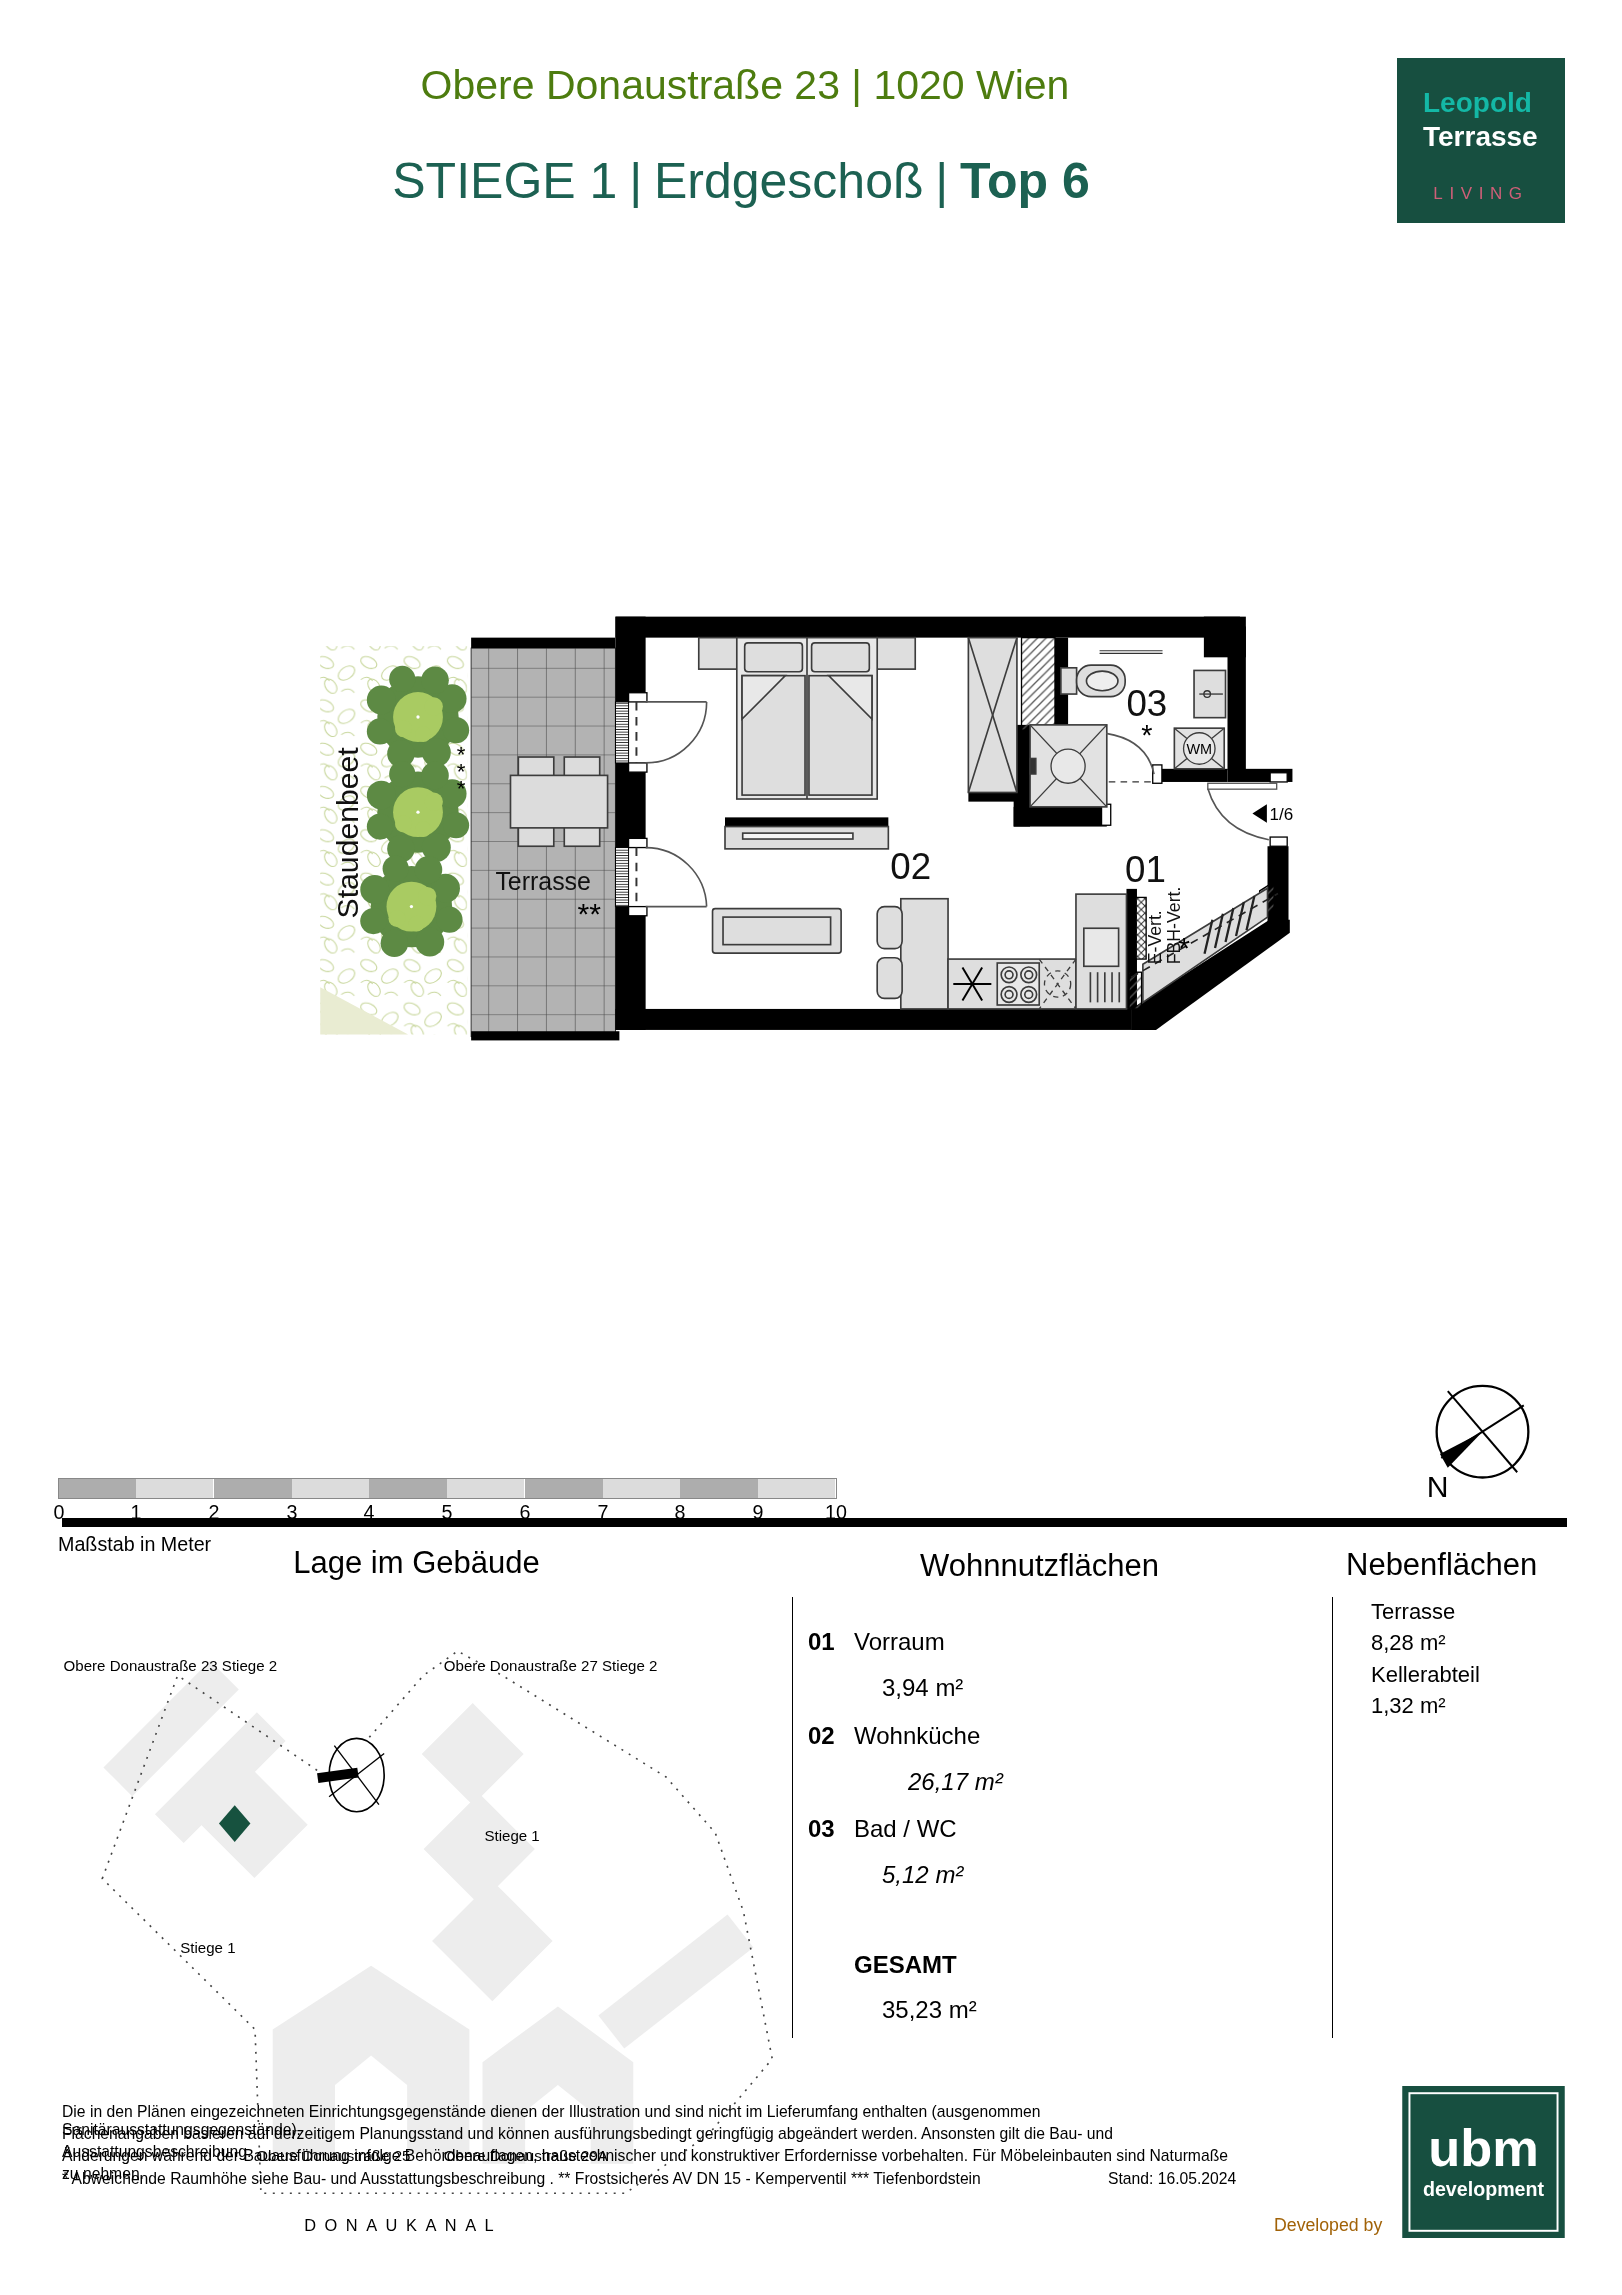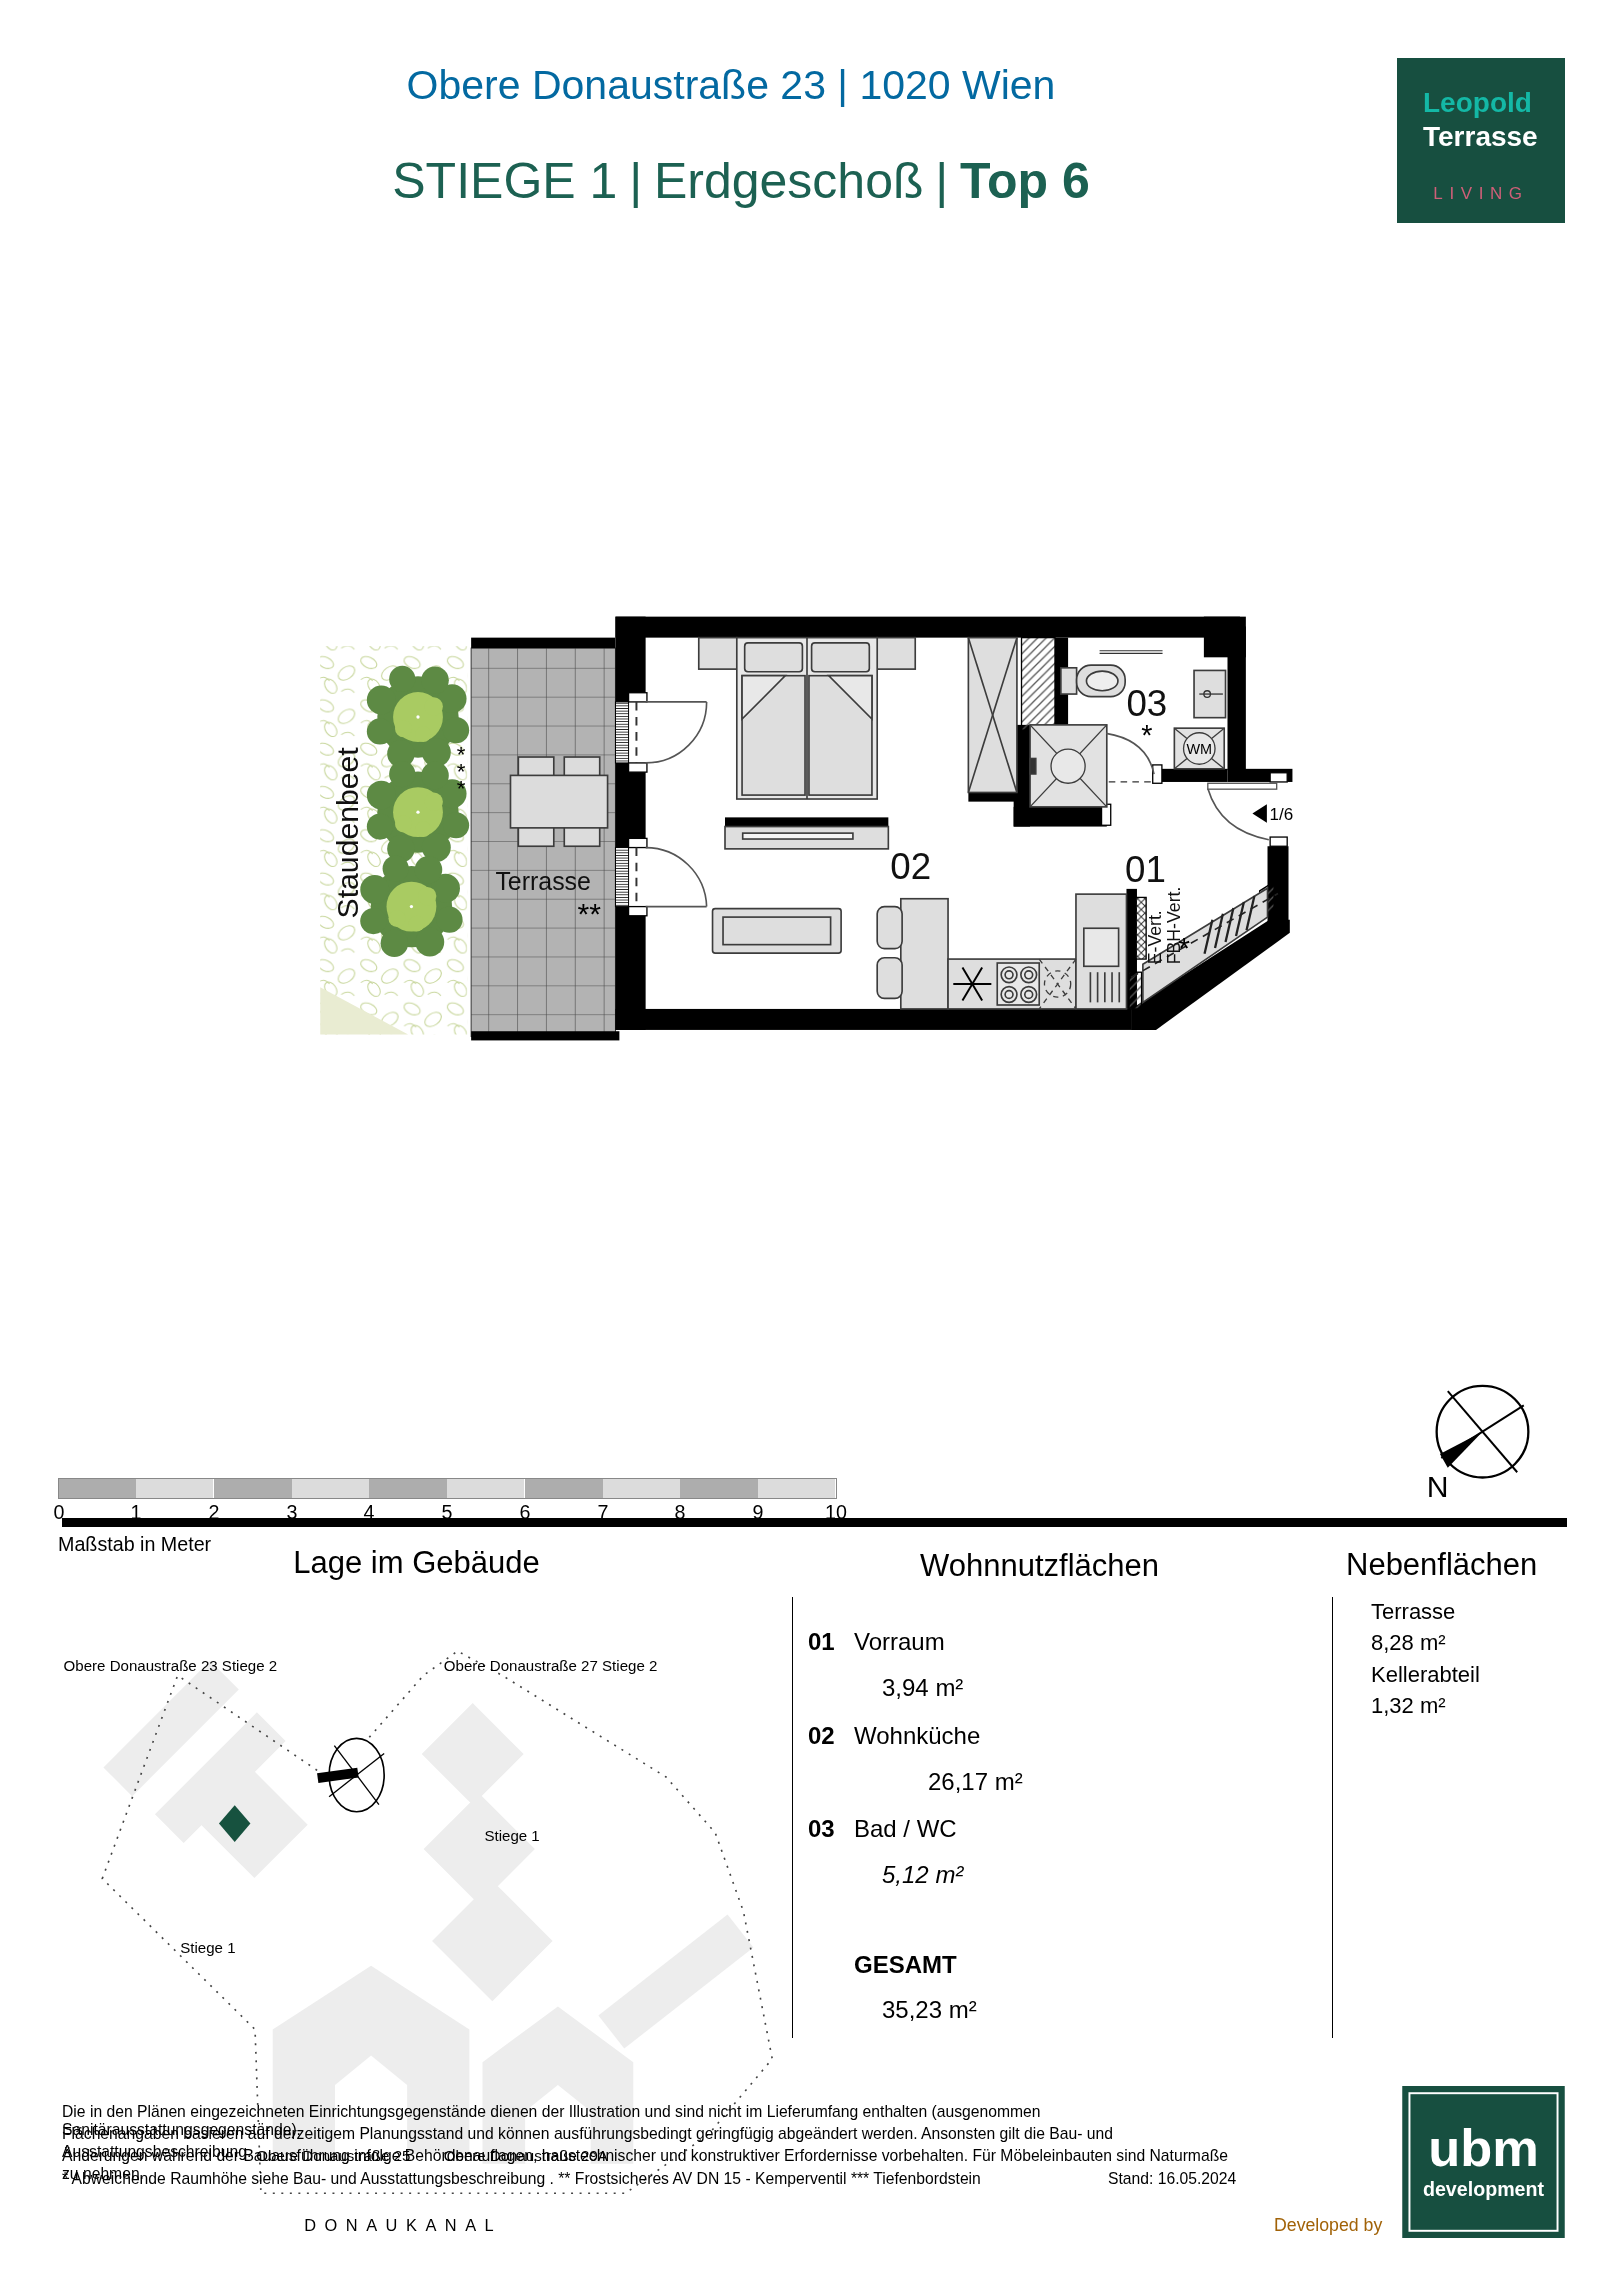--- a/index.html
+++ b/index.html
@@ -1,19 +1,19 @@
 <!DOCTYPE html>
 <html style="font-size:10.5px"><head>
 <meta charset="utf-8">
 <style>
   html,body{margin:0;padding:0;background:#fff;}
   body{width:1623px;height:2295px;position:relative;font-family:"Liberation Sans","DejaVu Sans",sans-serif;color:#000;overflow:hidden;}
   .abs{position:absolute;}
   
-  .hdr-address{left:252px;top:62px;width:958px;text-align:center;font-size:41px;color:#0369a1;}
+  .hdr-address{left:266px;top:62px;width:958px;text-align:center;font-size:41px;color:#4d7c0f;}
   .hdr-line2{left:262px;top:152px;width:958px;text-align:center;font-size:50px;color:#1c6152;white-space:nowrap;}
   .hdr-line2 .sep{font-weight:300;padding:0 11.8px;}
   .hdr-line2 .bold{font-weight:bold;}
   
   .lq-logo{left:1397px;top:58px;width:168px;height:165px;background:#174f40;}
   .lq-l1{left:26px;top:29px;font-size:28px;font-weight:bold;color:#14b8a6;}
   .lq-l2{left:26px;top:63px;font-size:28px;font-weight:bold;color:#fff;}
   .lq-living{left:0;top:126px;width:100%;text-align:center;font-size:17px;letter-spacing:6.6px;color:#cf5f78;}
   
   .sb-seg{position:absolute;top:0;height:19px;}
@@ -353,21 +353,21 @@
   <text x="591" y="945" font-size="23">Obere Donaustraße 29A</text>
   <text x="378" y="1052" font-size="25" letter-spacing="13">DONAUKANAL</text>
 </svg>
 
 <div>
   <div class="abs wn-no" style="left:808px;top:1628px;">01</div>
   <div class="abs wn-name" style="left:854px;top:1628px;">Vorraum</div>
   <div class="abs wn-area" style="left:854px;top:1674px;">3,94 m²</div>
   <div class="abs wn-no" style="left:808px;top:1722px;">02</div>
   <div class="abs wn-name" style="left:854px;top:1722px;">Wohnküche</div>
-  <div class="abs wn-area" style="left:900px;top:1768px;">26,17 m²</div>
+  <div class="abs wn-area" style="left:880px;top:1768px;font-style:italic;">26,17 m²</div>
   <div class="abs wn-no" style="left:808px;top:1815px;">03</div>
   <div class="abs wn-name" style="left:854px;top:1815px;">Bad / WC</div>
   <div class="abs wn-area" style="left:854px;top:1861px;font-style:italic;">5,12 m²</div>
   <div class="abs wn-no" style="left:854px;top:1951px;">GESAMT</div>
   <div class="abs wn-area" style="left:854px;top:1996px;">35,23 m²</div>
 </div>
 
 <div>
   <div class="abs nb-item" style="left:1371px;top:1599px;">Terrasse</div>
   <div class="abs nb-item" style="left:1371px;top:1630px;">8,28 m²</div>

